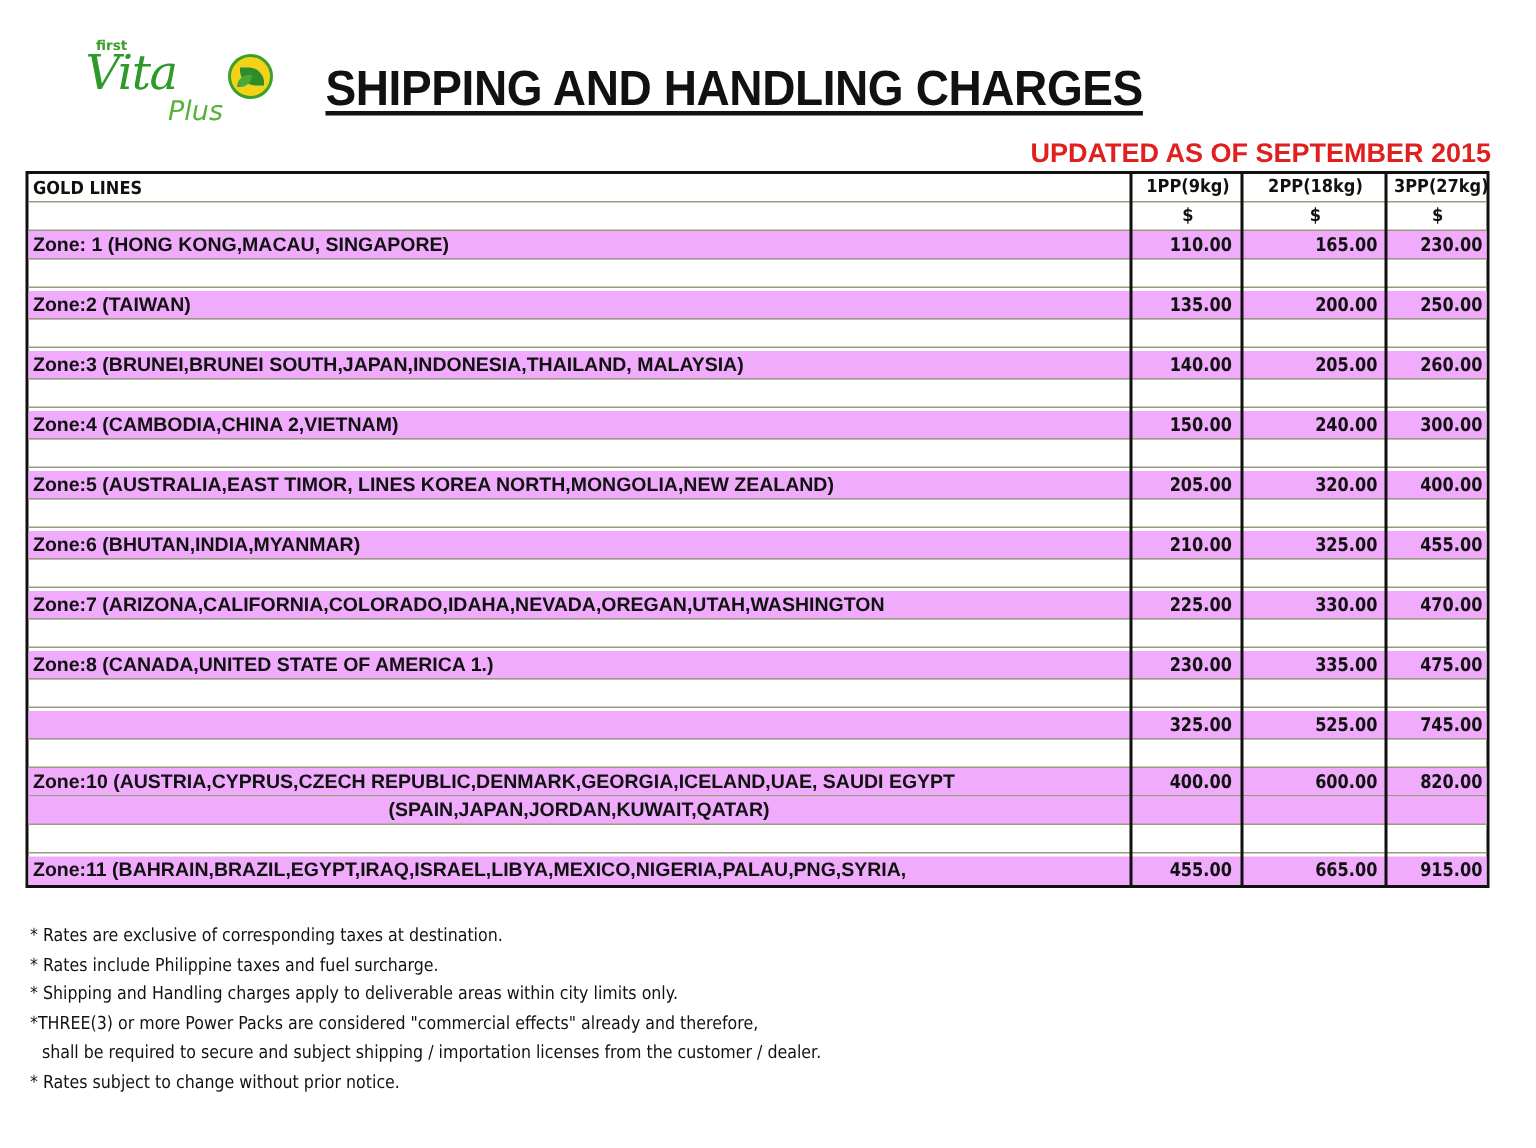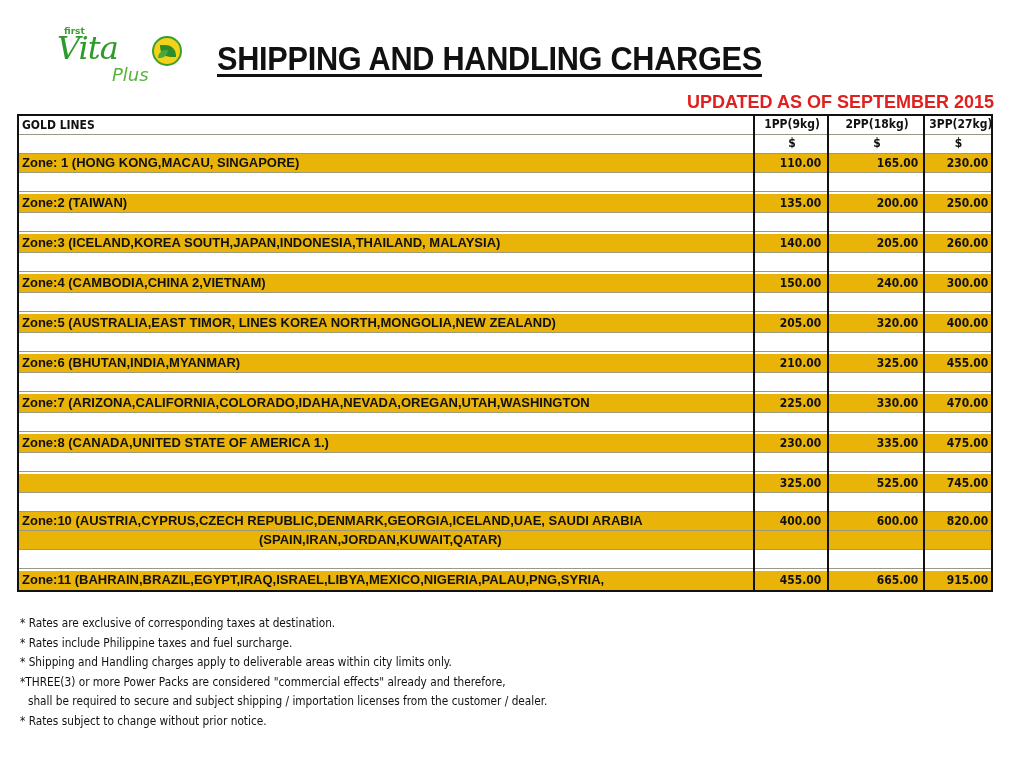--- a/index.html
+++ b/index.html
@@ -13,21 +13,21 @@
     .logo .plus { position: absolute; left: 60px; top: 38px; font-size: 18px; font-style: italic; color: #55b33a; font-family: "DejaVu Sans", sans-serif; }
     .logo .badge { position: absolute; left: 100px; top: 10px; width: 30px; height: 30px; border-radius: 50%; background: #f3d21a; border: 2px solid #3aa02a; box-sizing: border-box; }
     .logo .badge .leaf { position: absolute; left: 6px; top: 7px; width: 16px; height: 12px; background: #2f8c2a; border-radius: 0 10px 0 10px; }
     .logo .badge .leaf2 { position: absolute; left: 4px; top: 12px; width: 10px; height: 8px; background: #4aa83a; border-radius: 10px 0 10px 0; }
 
     .title { position: absolute; left: 217px; top: 40px; font-size: 33px; font-weight: bold; font-family: "Liberation Sans", sans-serif; text-decoration: underline; text-decoration-thickness: 3px; text-underline-offset: 4px; letter-spacing: -0.3px; transform: scaleX(0.93); transform-origin: left top; white-space: nowrap; }
     .updated { position: absolute; right: 30px; top: 92px; color: #e0201e; font-weight: bold; font-size: 18px; font-family: "Liberation Sans", sans-serif; }
 
     .table { position: absolute; left: 17px; top: 114px; width: 976px; height: 478px; border: 2px solid #111; box-sizing: border-box; }
     .row { position: absolute; left: 0; right: 0; height: 19px; border-bottom: 1px solid #9a9a80; box-sizing: border-box; }
-    .row.yellow { background: #eab308; }
+    .row.yellow { background: #f0abfc; }
     .row .label { position: absolute; left: 3px; top: 1px; font-size: 13px; font-weight: bold; white-space: nowrap; }
     .row .label.center { left: 240px; }
     .cell { position: absolute; top: 1px; font-size: 12.5px; font-weight: bold; text-align: right; font-family: "DejaVu Sans", sans-serif; transform: scaleX(0.86); transform-origin: right top; }
     .c1 { right: 170px; }
     .c2 { right: 73px; }
     .c3 { right: 3px; }
     .hcell { position: absolute; top: 1px; font-size: 12px; font-weight: bold; font-family: "DejaVu Sans", sans-serif; text-align: center; transform: scaleX(0.9); }
     .vline { position: absolute; top: 0; bottom: 0; width: 2px; background: #111; }
     .gold { position: absolute; left: 3px; top: 2px; font-size: 12px; font-weight: bold; font-family: "DejaVu Sans", sans-serif; transform: scaleX(0.9); transform-origin: left top; }
 
@@ -74,21 +74,21 @@
 
   <div class="row yellow" style="top:78px;padding-left:24px;">
     <span class="label">Zone:2 (TAIWAN)</span>
     <span class="cell c1">135.00</span>
     <span class="cell c2">200.00</span>
     <span class="cell c3">250.00</span>
   </div>
   <div class="row" style="top:97px;"></div>
 
   <div class="row yellow" style="top:118px;">
-    <span class="label">Zone:3 (ICELAND,KOREA SOUTH,JAPAN,INDONESIA,THAILAND, MALAYSIA)</span>
+    <span class="label">Zone:3 (BRUNEI,BRUNEI SOUTH,JAPAN,INDONESIA,THAILAND, MALAYSIA)</span>
     <span class="cell c1">140.00</span>
     <span class="cell c2">205.00</span>
     <span class="cell c3">260.00</span>
   </div>
   <div class="row" style="top:137px;"></div>
 
   <div class="row yellow" style="top:158px;">
     <span class="label">Zone:4 (CAMBODIA,CHINA 2,VIETNAM)</span>
     <span class="cell c1">150.00</span>
     <span class="cell c2">240.00</span>
@@ -129,27 +129,27 @@
   <div class="row" style="top:337px;"></div>
 
   <div class="row yellow" style="top:358px;">
     <span class="cell c1">325.00</span>
     <span class="cell c2">525.00</span>
     <span class="cell c3">745.00</span>
   </div>
   <div class="row" style="top:377px;"></div>
 
   <div class="row yellow" style="top:396px;">
-    <span class="label">Zone:10 (AUSTRIA,CYPRUS,CZECH REPUBLIC,DENMARK,GEORGIA,ICELAND,UAE, SAUDI ARABIA</span>
+    <span class="label">Zone:10 (AUSTRIA,CYPRUS,CZECH REPUBLIC,DENMARK,GEORGIA,ICELAND,UAE, SAUDI EGYPT</span>
     <span class="cell c1">400.00</span>
     <span class="cell c2">600.00</span>
     <span class="cell c3">820.00</span>
   </div>
   <div class="row yellow" style="top:415px;">
-    <span class="label center">(SPAIN,IRAN,JORDAN,KUWAIT,QATAR)</span>
+    <span class="label center">(SPAIN,JAPAN,JORDAN,KUWAIT,QATAR)</span>
   </div>
   <div class="row" style="top:434px;"></div>
 
   <div class="row yellow" style="top:455px; height:19px; border-bottom:none;">
     <span class="label">Zone:11 (BAHRAIN,BRAZIL,EGYPT,IRAQ,ISRAEL,LIBYA,MEXICO,NIGERIA,PALAU,PNG,SYRIA,</span>
     <span class="cell c1">455.00</span>
     <span class="cell c2">665.00</span>
     <span class="cell c3">915.00</span>
   </div>
 

